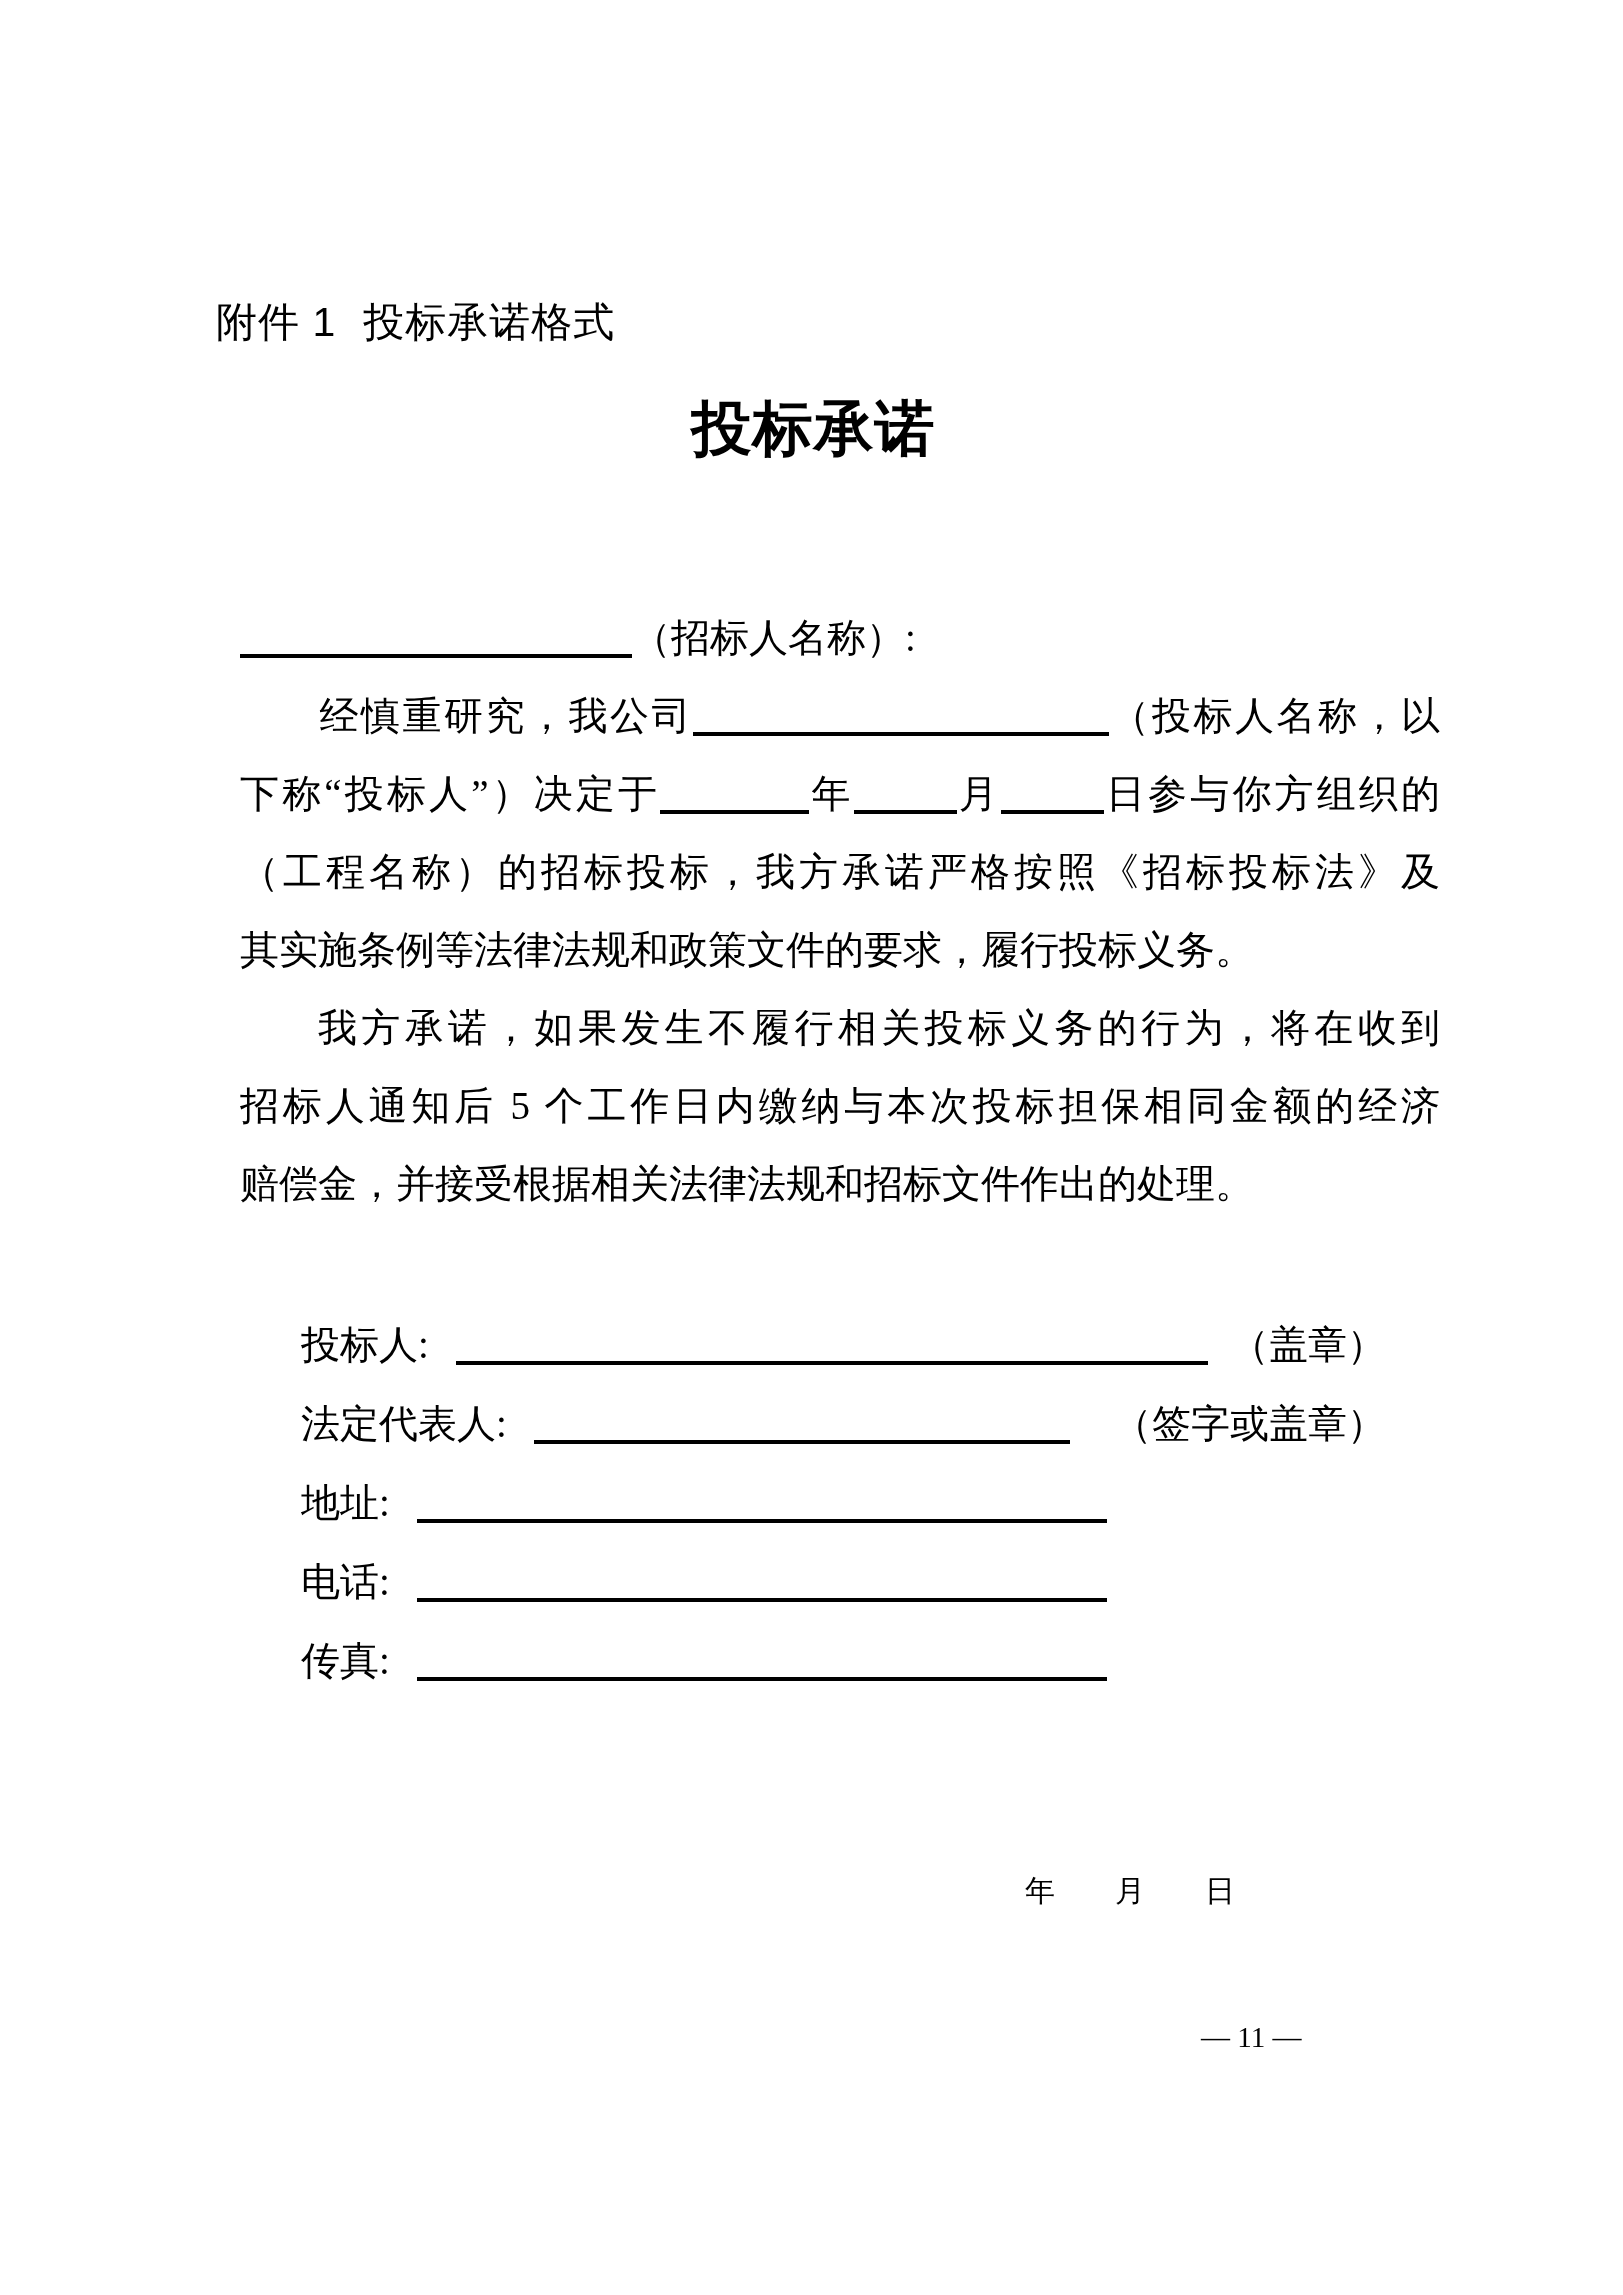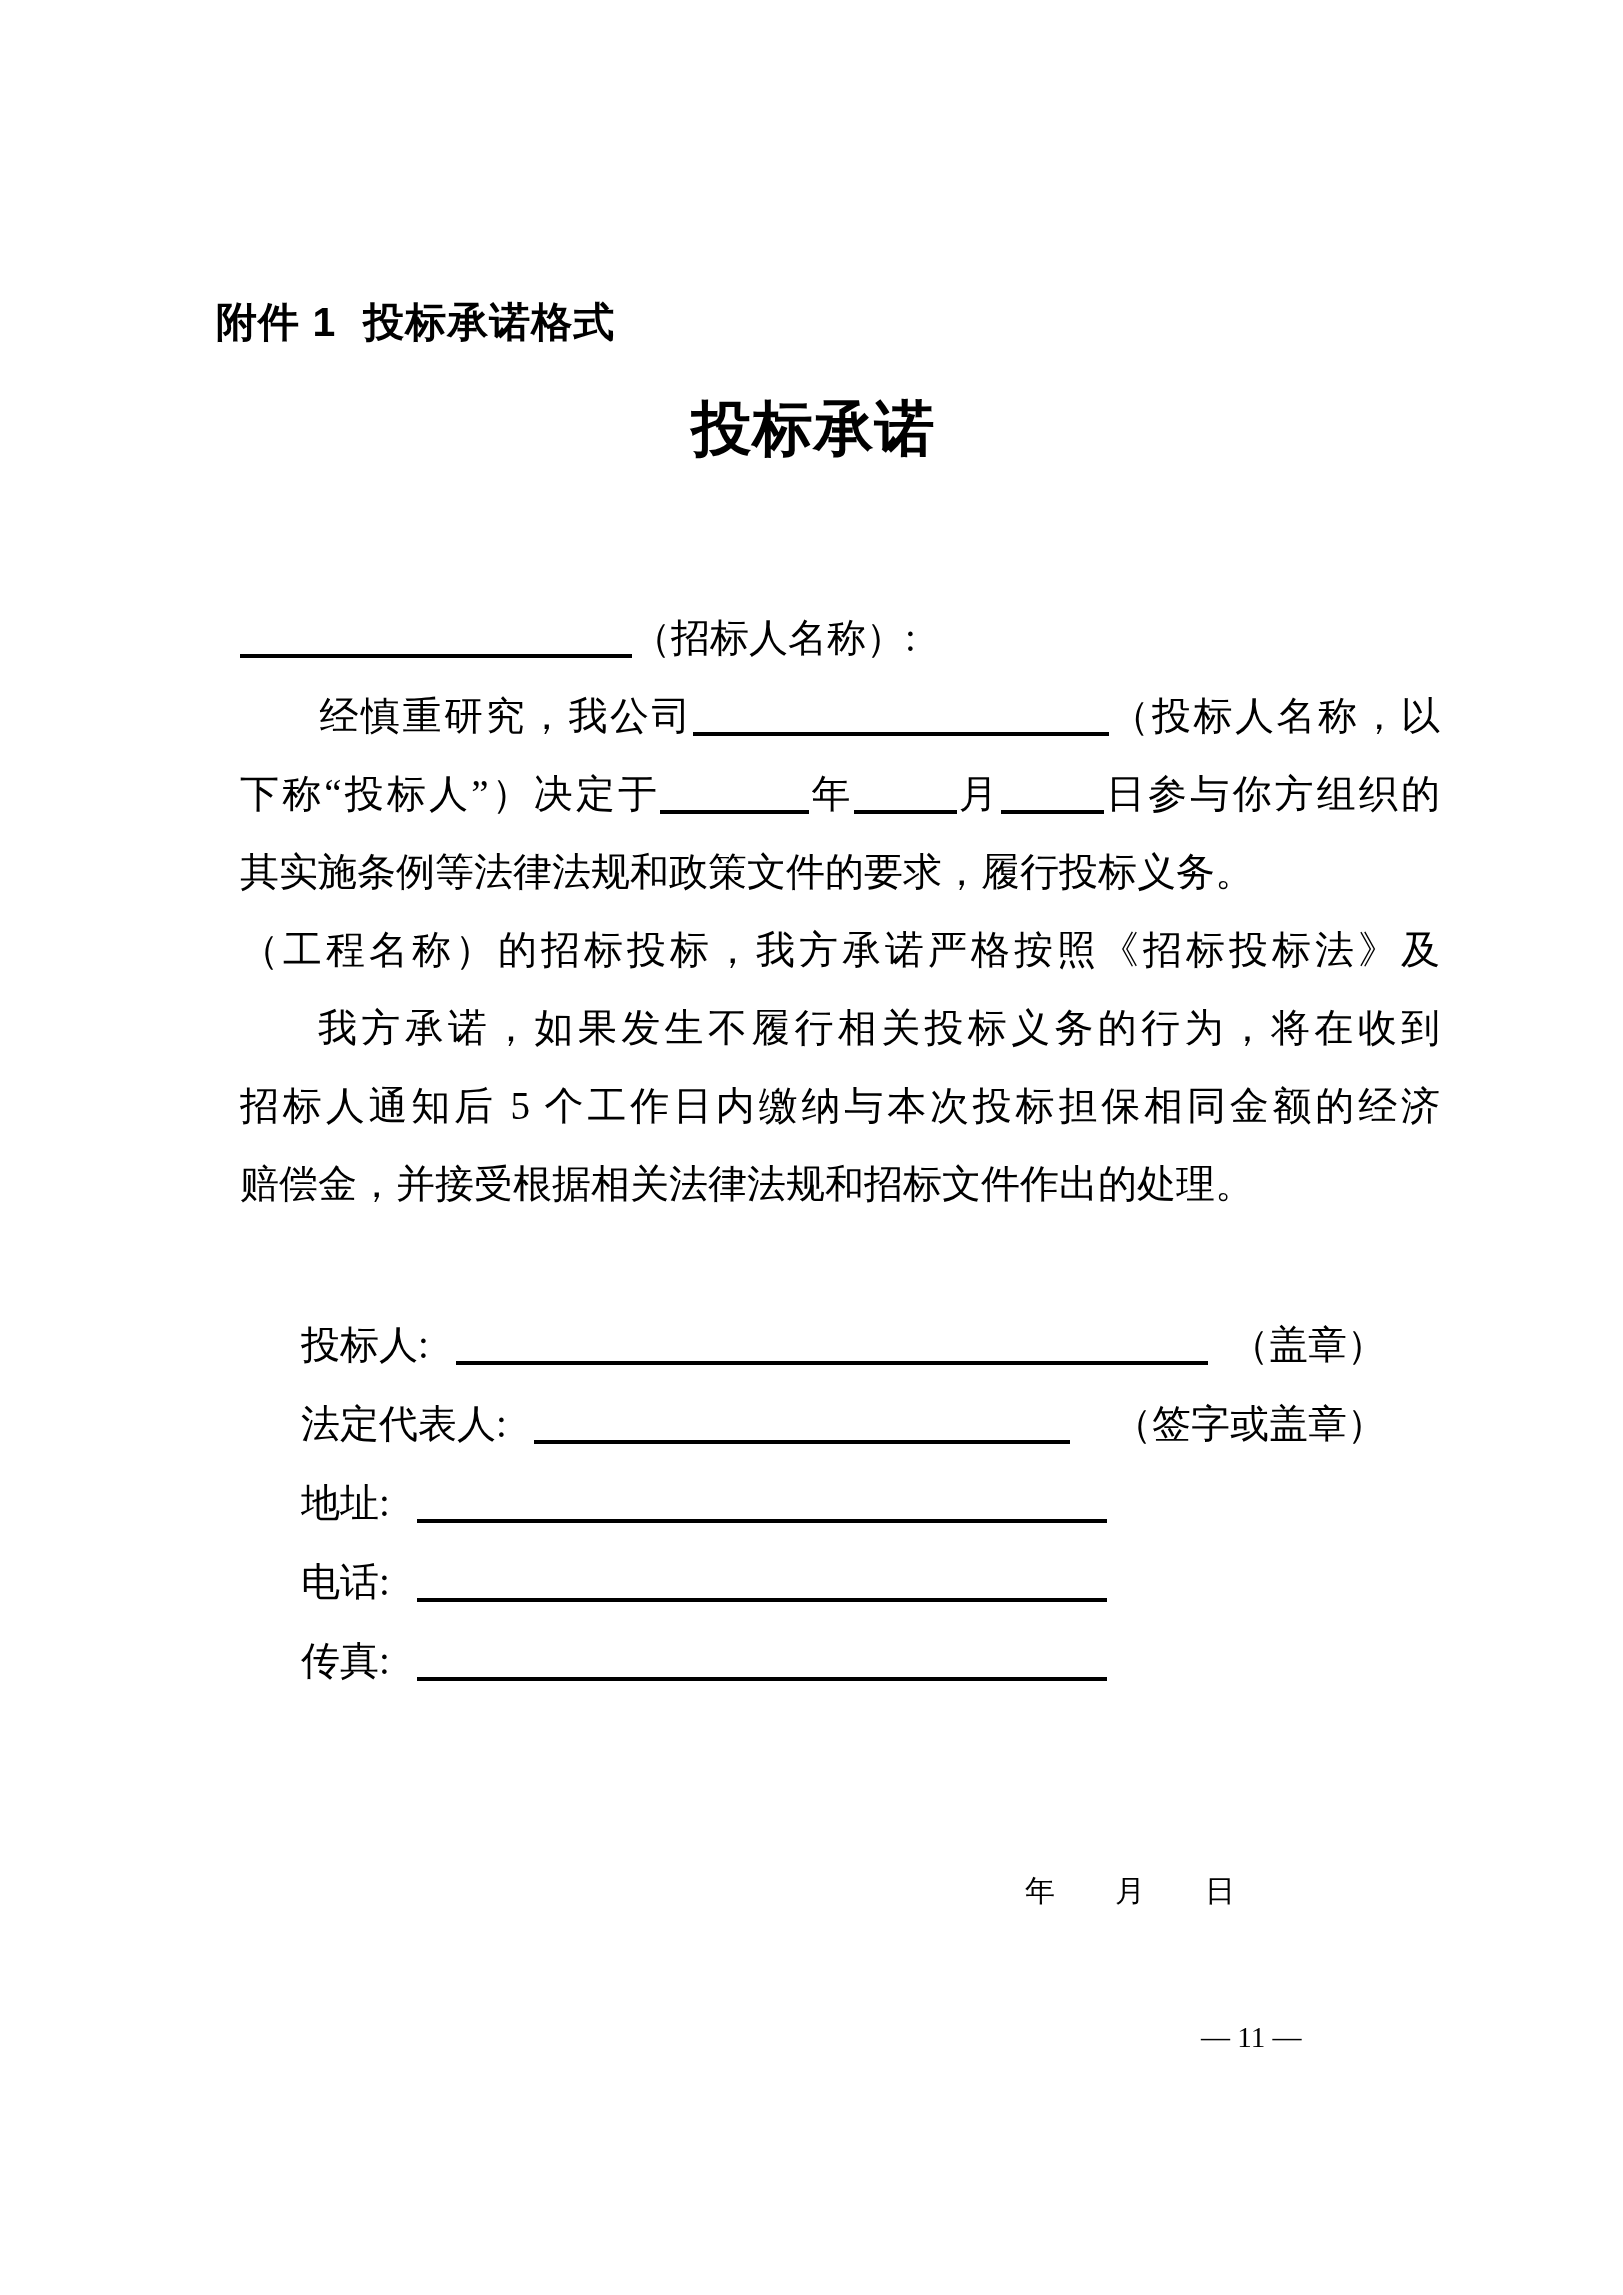--- a/index.html
+++ b/index.html
@@ -10,21 +10,21 @@
     background: #ffffff;
     color: #000000;
     font-family: "Liberation Serif", "DejaVu Serif", serif;
     overflow: hidden;
   }
   .heading {
     position: absolute;
     left: 216px;
     top: 295px;
     font-family: "Liberation Sans", "DejaVu Sans", sans-serif;
-    font-weight: bold;
+    font-weight: normal;
     font-size: 41px;
     letter-spacing: 1px;
     white-space: nowrap;
   }
   .hgap { display: inline-block; width: 27px; }
   .title {
     position: absolute;
     left: 0;
     top: 387px;
     width: 100%;
@@ -110,22 +110,22 @@
   <div class="body-text">
     <div class="line nowrap">
       <span class="blank w760"></span><span>（招标人名称）:</span>
     </div>
     <div class="line just">
       <span class="indent-spacer" style="display:inline-block;width:78px;"></span><span>经慎重研究，我公司</span><span class="blank w810"></span><span>（投标人名称，以</span>
     </div>
     <div class="line just">
       <span>下称“投标人”）决定于</span><span class="blank w290"></span><span>年</span><span class="blank w200"></span><span>月</span><span class="blank w200"></span><span>日参与你方组织的</span>
     </div>
+    <div class="line just">（工程名称）的招标投标，我方承诺严格按照《招标投标法》及</div>
     <div class="line nowrap">其实施条例等法律法规和政策文件的要求，履行投标义务。</div>
-    <div class="line just">（工程名称）的招标投标，我方承诺严格按照《招标投标法》及</div>
     <div class="line just indent">我方承诺，如果发生不履行相关投标义务的行为，将在收到</div>
     <div class="line just">招标人通知后 5 个工作日内缴纳与本次投标担保相同金额的经济</div>
     <div class="line nowrap">赔偿金，并接受根据相关法律法规和招标文件作出的处理。</div>
   </div>
 
   <div class="sig-block">
     <div class="sig-row">
       <span class="sig-suffix">（盖章）</span><span>投标人:</span><span class="sig-blank w1460"></span>
     </div>
     <div class="sig-row">

